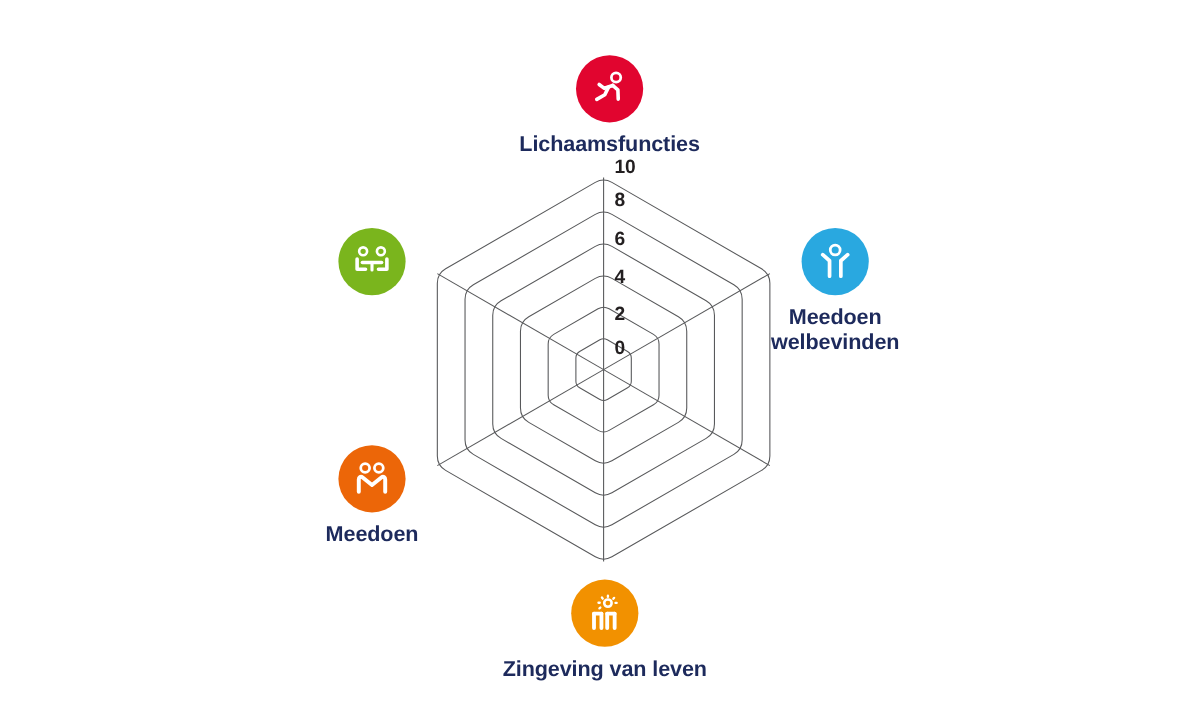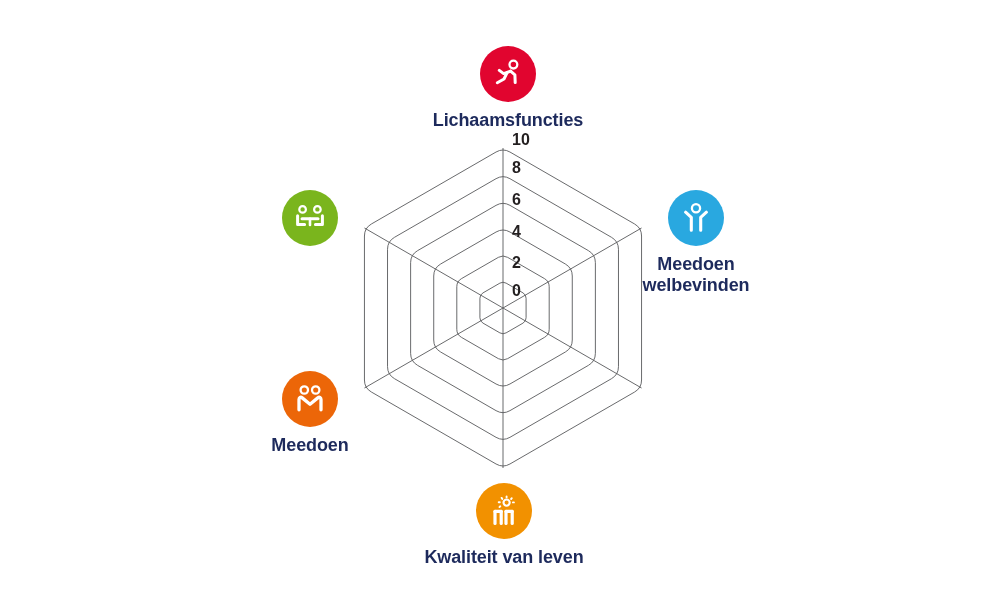--- a/index.html
+++ b/index.html
@@ -135,21 +135,21 @@
           <path d="M26.9 8.4 L25.9 8.4"></path>
         </g>
         <path d="M8.0 17.4 L8.0 29.4" fill="none" stroke="#fff" stroke-width="3.2" stroke-linecap="round"></path>
         <path d="M14.2 17.4 L14.2 29.4" fill="none" stroke="#fff" stroke-width="3.2" stroke-linecap="round"></path>
         <path d="M8.0 17.4 L14.2 17.4" fill="none" stroke="#fff" stroke-width="3.2" stroke-linecap="round"></path>
         <path d="M19.0 17.4 L19.0 29.4" fill="none" stroke="#fff" stroke-width="3.2" stroke-linecap="round"></path>
         <path d="M25.2 17.4 L25.2 29.4" fill="none" stroke="#fff" stroke-width="3.2" stroke-linecap="round"></path>
         <path d="M19.0 17.4 L25.2 17.4" fill="none" stroke="#fff" stroke-width="3.2" stroke-linecap="round"></path>
       </svg>
     </div>
-    <div class="node-label">Kwaliteit van leven</div>
+    <div class="node-label">Zingeving van leven</div>
   </div>
 
   <div class="spoke-node" style="left:310px; top:371px;justify-content:flex-end;">
     <div class="icon-badge" style="background:#ec6608;">
       <svg width="34" height="34" viewBox="0 0 34 34">
         <circle cx="11.3" cy="8.0" r="3.7" fill="none" stroke="#fff" stroke-width="2.3"></circle>
         <circle cx="22.7" cy="8.0" r="3.7" fill="none" stroke="#fff" stroke-width="2.3"></circle>
         <path d="M6.0 27.8 L6.0 17.6 C6.0 15.6 7.6 14.6 9.2 15.9 L17.0 22.2 L24.8 15.9 C26.4 14.6 28.0 15.6 28.0 17.6 L28.0 27.8" fill="none" stroke="#fff" stroke-width="3.3" stroke-linecap="round" stroke-linejoin="round"></path>
       </svg>
     </div>

